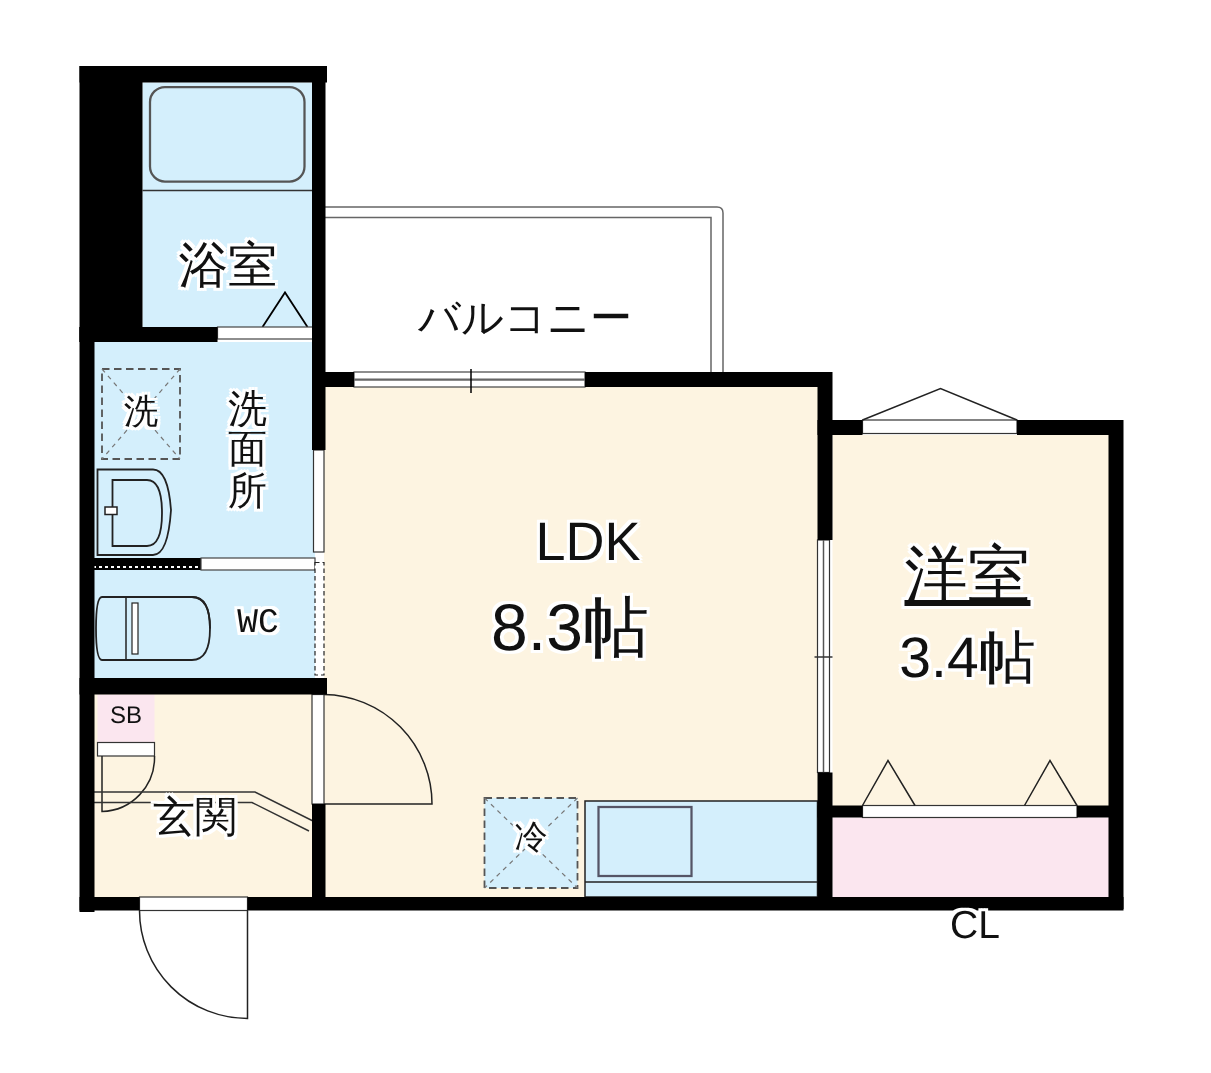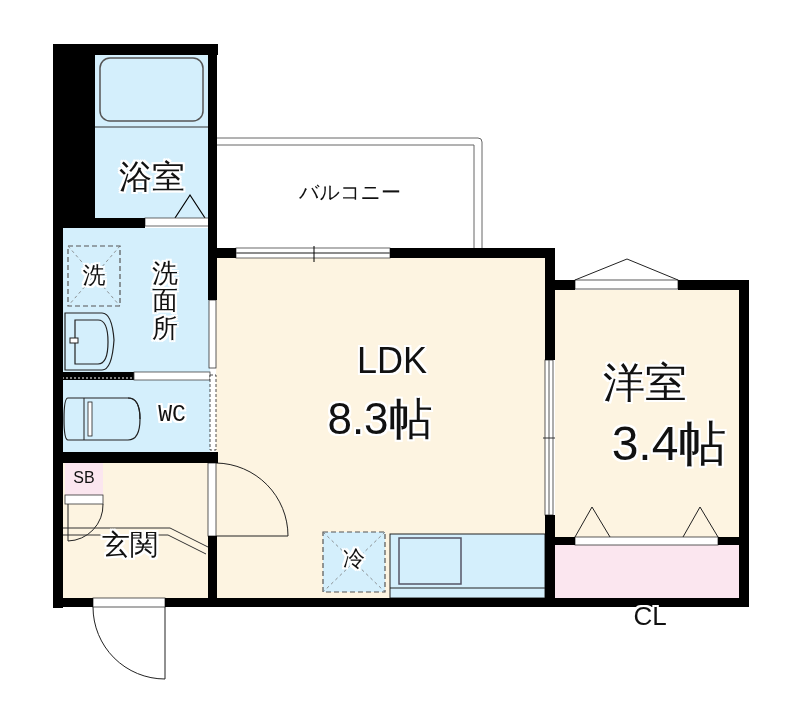--- a/index.html
+++ b/index.html
@@ -104,26 +104,26 @@
 <div class="wall" style="left:545px;top:515px;width:10px;height:91px;"></div>
 <div class="wall" style="left:545px;top:280px;width:30px;height:10px;"></div>
 <div class="wall" style="left:678px;top:280px;width:70px;height:10px;"></div>
 <div class="wall" style="left:739px;top:280px;width:10px;height:326px;"></div>
 <div class="wall" style="left:545px;top:537px;width:30px;height:8px;"></div>
 <div class="wall" style="left:718px;top:537px;width:30px;height:8px;"></div>
 <div class="wall" style="left:53px;top:598px;width:40px;height:9px;"></div>
 <div class="wall" style="left:165px;top:598px;width:584px;height:9px;"></div>
 
 <div class="label" style="left:112px;top:160px;width:80px;font-size:33px;">浴室</div>
-<div class="label" style="left:250px;top:182px;width:200px;font-size:20px;">バルコニー</div>
+<div class="label" style="left:250px;top:198px;width:200px;font-size:28px;">バルコニー</div>
 <div class="label" style="left:72px;top:264px;width:44px;font-size:23px;">洗</div>
 <div class="label" style="left:140px;top:260px;width:50px;font-size:26px;line-height:1.05;">洗
 面
 所</div>
 <div class="label" style="left:142px;top:404px;width:60px;font-size:23px;font-family:Liberation Mono, monospace;">WC</div>
 <div class="label" style="left:65px;top:470px;width:38px;font-size:16px;font-family:'Liberation Sans',sans-serif;text-shadow:none;">SB</div>
 <div class="label" style="left:90px;top:531px;width:80px;font-size:28px;">玄関</div>
 <div class="label" style="left:322px;top:343px;width:140px;font-size:36px;font-family:'Liberation Sans',sans-serif;">LDK</div>
 <div class="label" style="left:300px;top:397px;width:160px;font-size:44px;font-family:'Liberation Sans',sans-serif;">8.3帖</div>
 <div class="label" style="left:330px;top:548px;width:48px;font-size:22px;">冷</div>
-<div class="label" style="left:570px;top:362px;width:150px;font-size:42px;">洋室</div>
-<div class="label" style="left:589px;top:420px;width:160px;font-size:48px;font-family:'Liberation Sans',sans-serif;">3.4帖</div>
+<div class="label" style="left:570px;top:362px;width:150px;font-size:42px;text-decoration:underline;">洋室</div>
+<div class="label" style="left:565px;top:420px;width:160px;font-size:38px;font-family:'Liberation Sans',sans-serif;">3.4帖</div>
 <div class="label" style="left:600px;top:560px;width:100px;font-size:26px;font-family:'Liberation Sans',sans-serif;margin-top:43px;">CL</div>
 
 </body></html>

